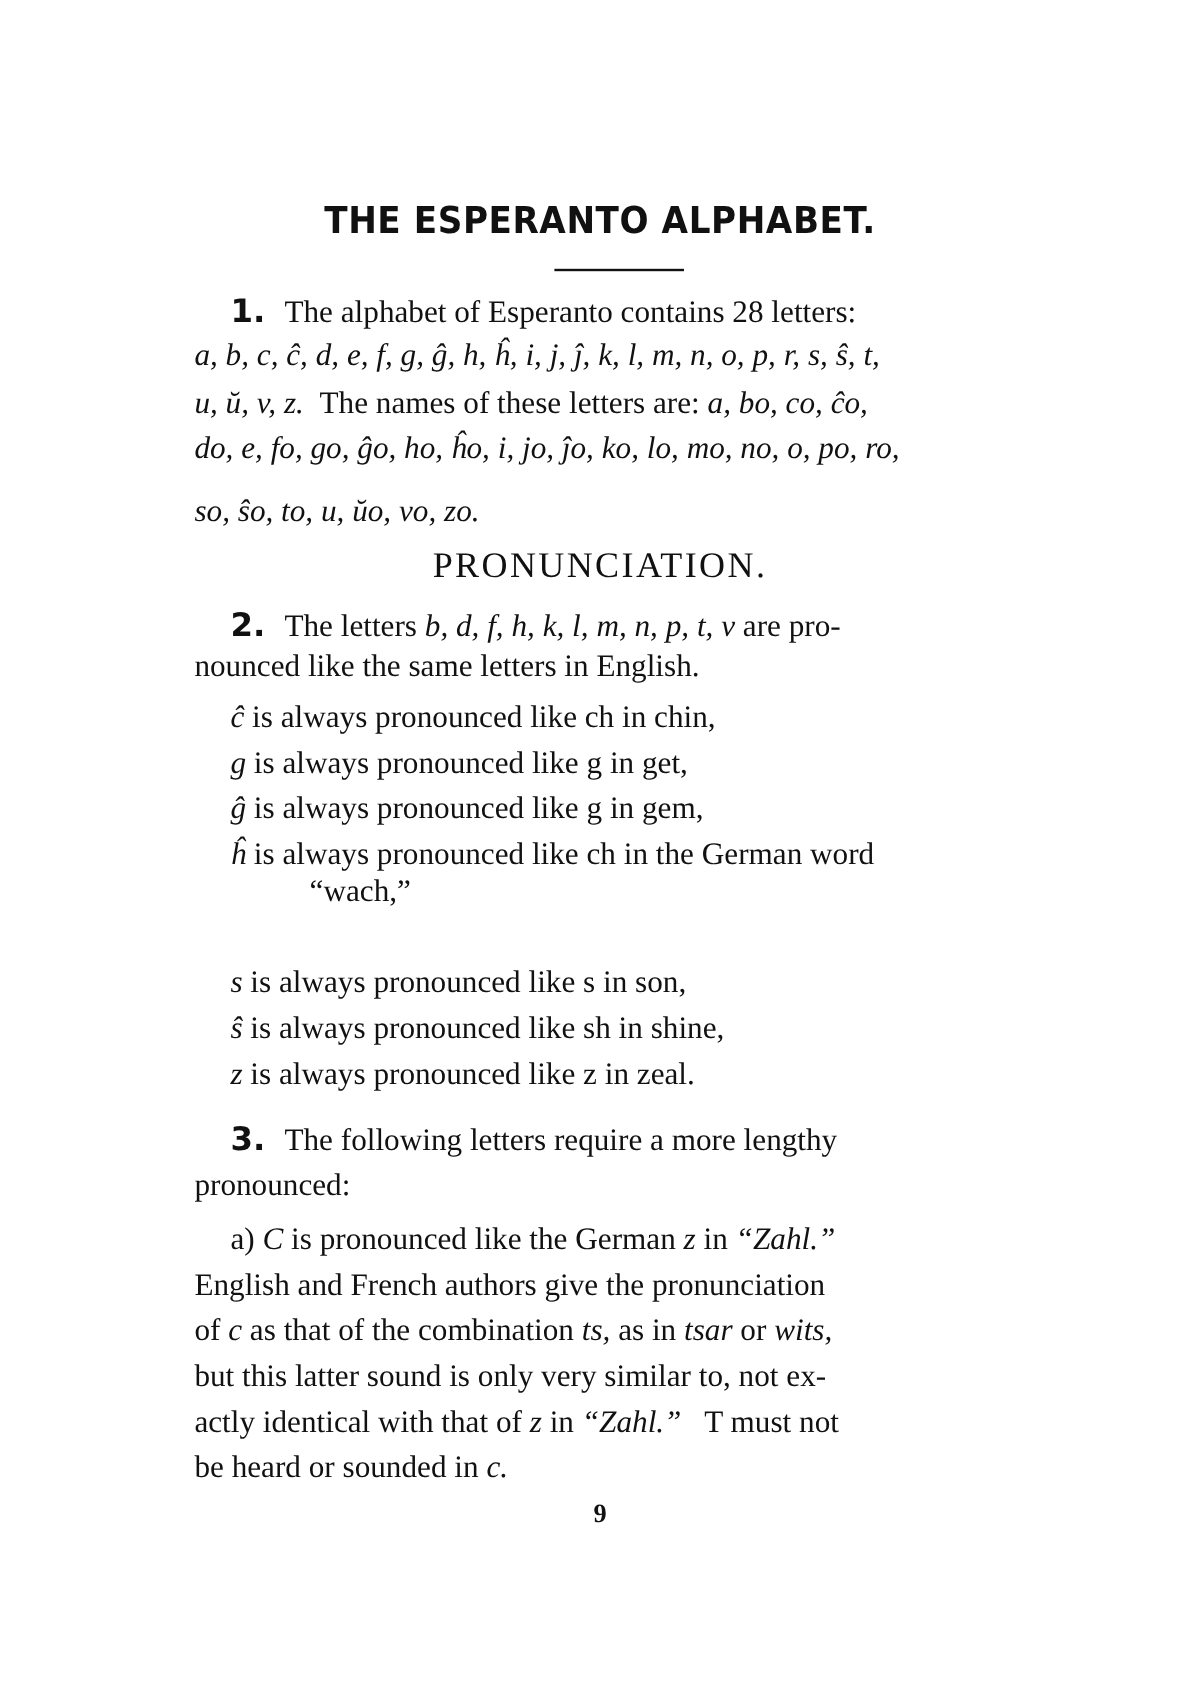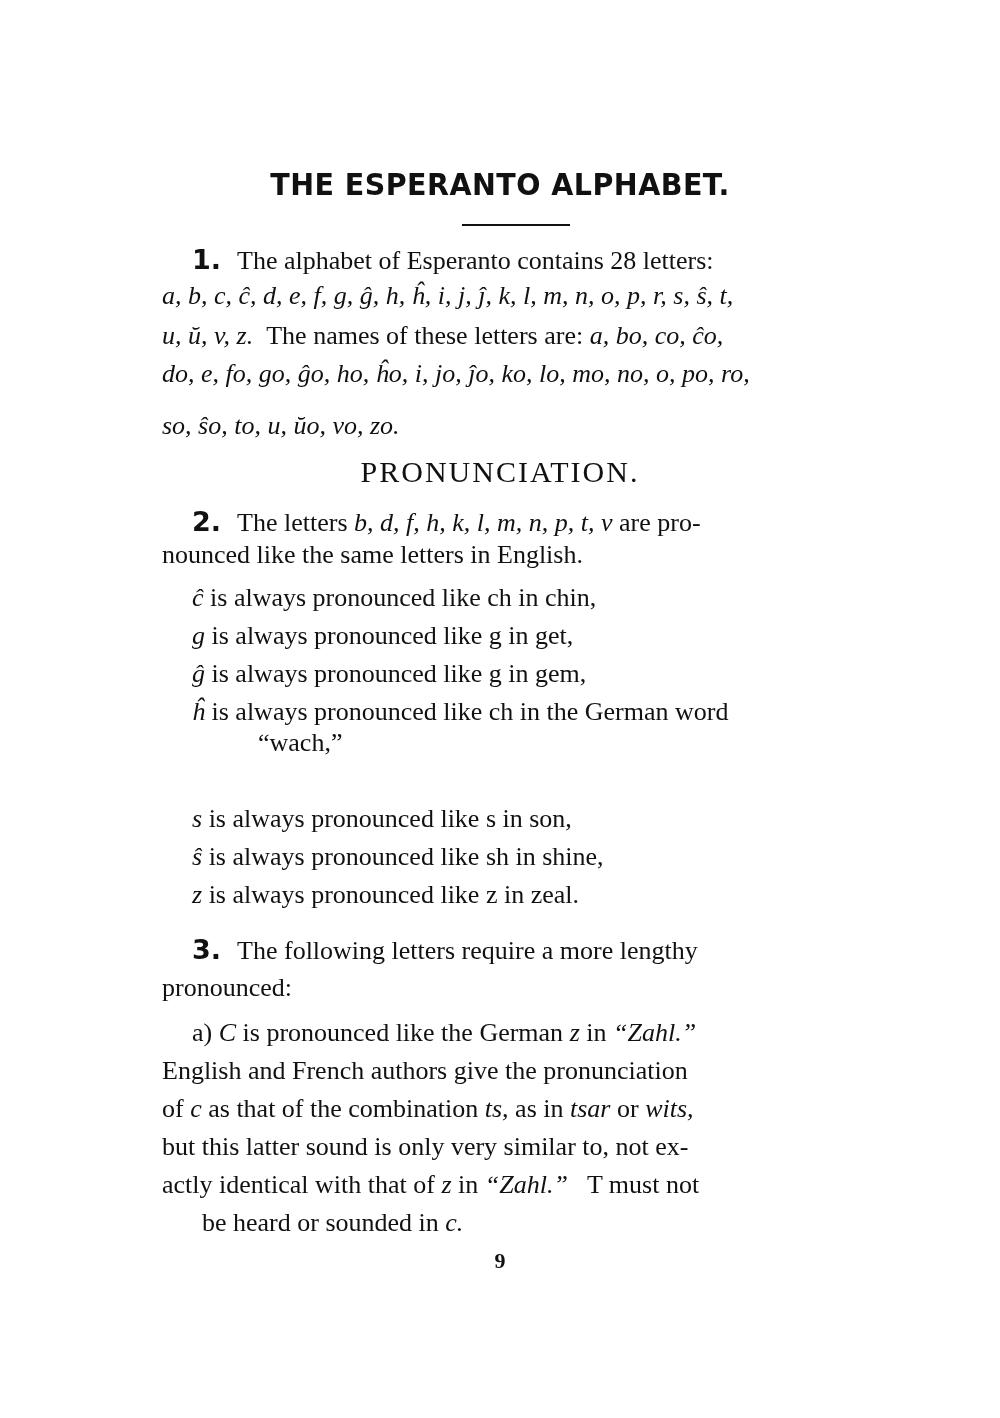--- a/index.html
+++ b/index.html
@@ -58,18 +58,18 @@
     <span>a)</span> <span class="it">C</span> <span>is pronounced like the German</span> <span class="it">z</span> <span>in</span> <span class="it">“Zahl.”</span>
   </div>
   <div class="line" style="top:1052px;">English and French authors give the pronunciation</div>
   <div class="line" style="top:1090px;">
     <span>of</span> <span class="it">c</span> <span>as that of the combination</span> <span class="it">ts,</span> <span>as in</span> <span class="it">tsar</span> <span>or</span> <span class="it">wits,</span>
   </div>
   <div class="line" style="top:1128px;">but this latter sound is only very similar to, not ex-</div>
   <div class="line" style="top:1166px;">
     <span>actly identical with that of</span> <span class="it">z</span> <span>in</span> <span class="it">“Zahl.”</span>&nbsp;&nbsp; <span>T must not</span>
   </div>
-  <div class="line" style="top:1204px;margin-left:40px;">
+  <div class="line" style="top:1204px;">
     <span>be heard or sounded in</span> <span class="it">c.</span>
   </div>
 
   <div class="pageno">9</div>
 </div>
 
 </body></html>

